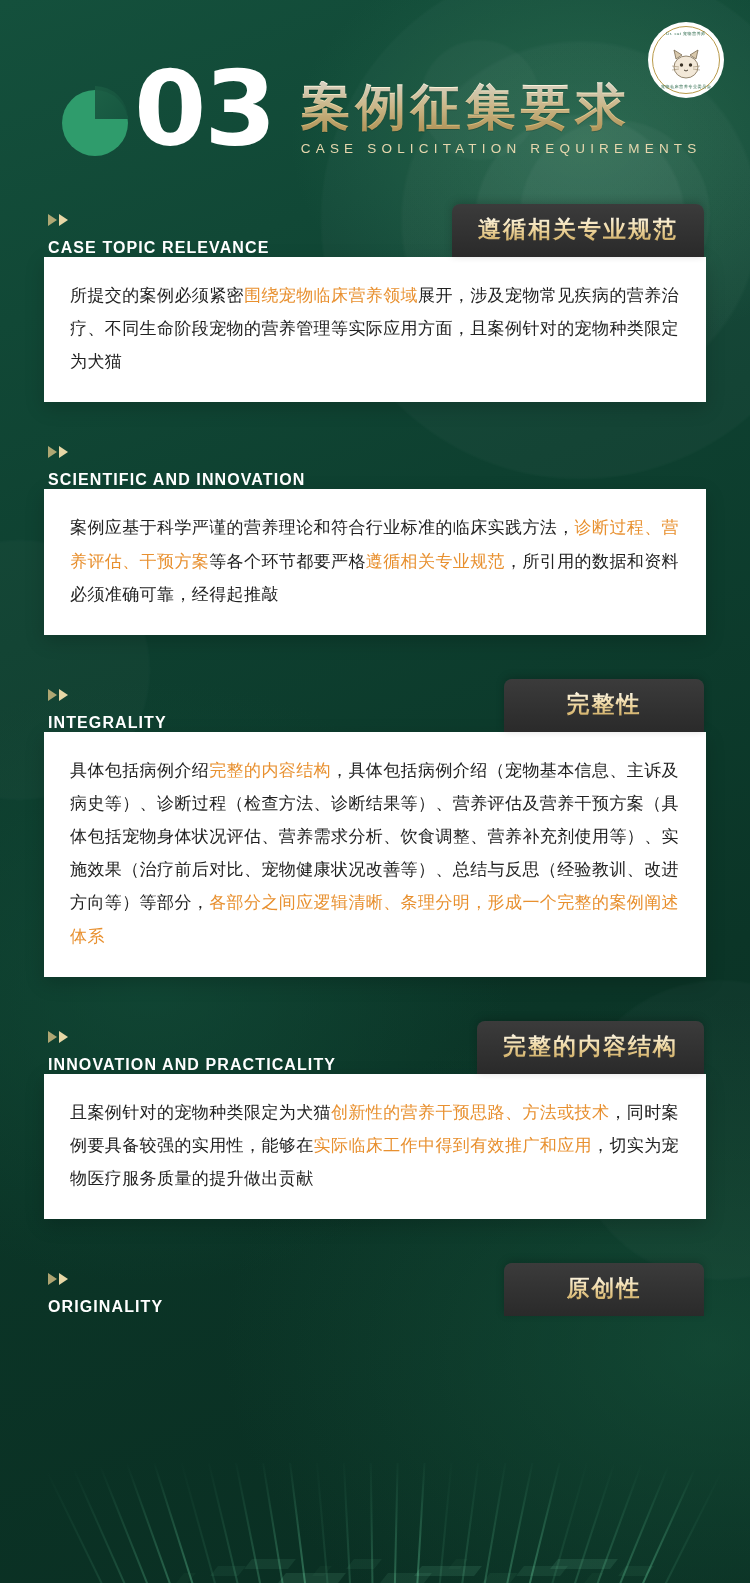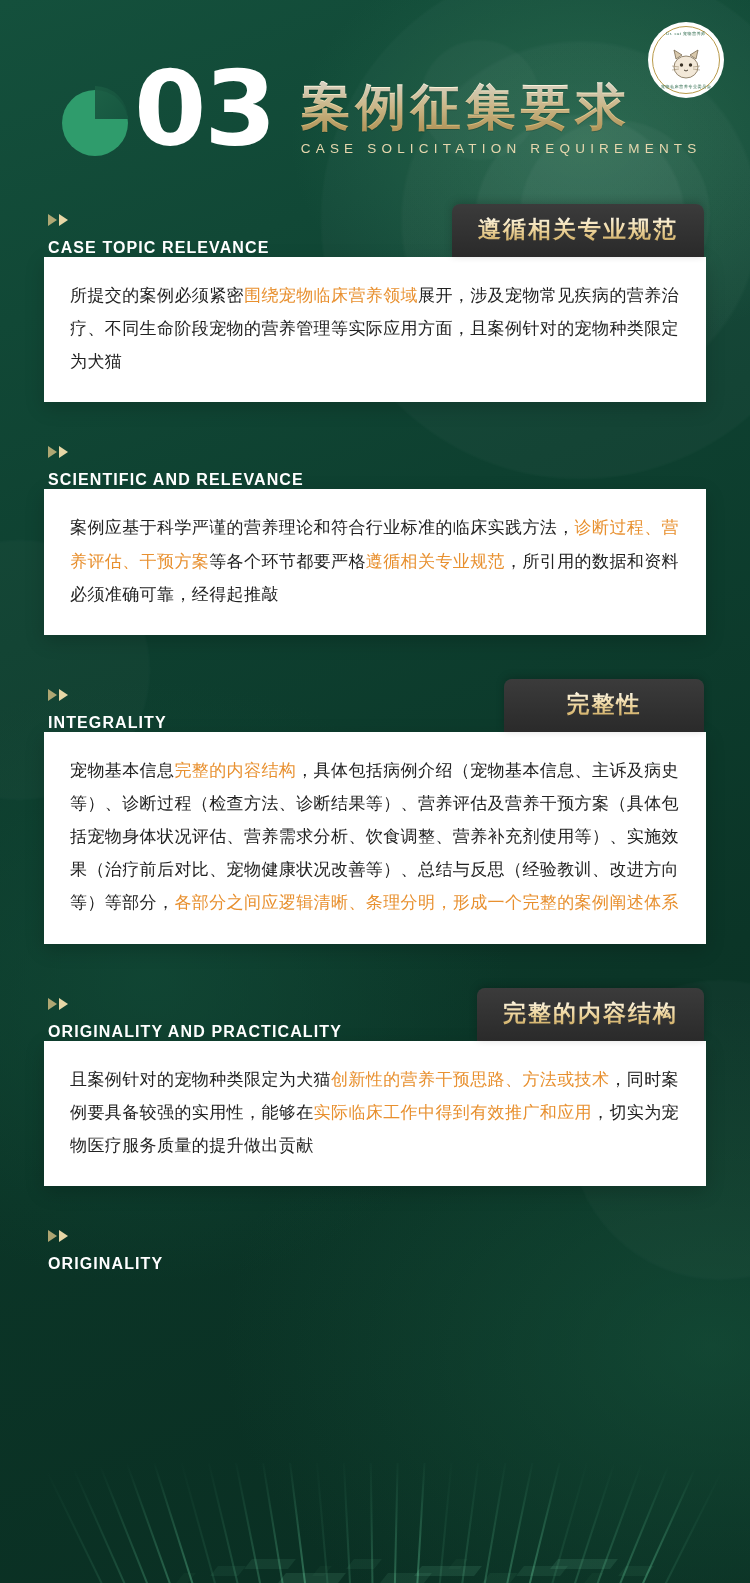--- a/index.html
+++ b/index.html
@@ -297,60 +297,61 @@
       </div>
       <div class="card"><span>所提交的案例必须紧密</span><span class="hl">围绕宠物临床营养领域</span><span>展开，涉及宠物常见疾病的营养治疗、不同生命阶段宠物的营养管理等实际应用方面，且案例针对的宠物种类限定为犬猫</span></div>
     </div>
     <div class="section">
       <div class="sec-head">
         <div class="sec-left">
           <div class="arrows">
             <i class="arrow dim"></i>
             <i class="arrow"></i>
           </div>
-          <div class="sec-en">SCIENTIFIC AND RELEVANCE</div>
+          <div class="sec-en">SCIENTIFIC AND INNOVATION</div>
         </div>
       </div>
       <div class="card"><span>案例应基于科学严谨的营养理论和符合行业标准的临床实践方法，</span><span class="hl">诊断过程、营养评估、干预方案</span><span>等各个环节都要严格</span><span class="hl">遵循相关专业规范</span><span>，所引用的数据和资料必须准确可靠，经得起推敲</span></div>
     </div>
     <div class="section">
       <div class="sec-head">
         <div class="sec-left">
           <div class="arrows">
             <i class="arrow dim"></i>
             <i class="arrow"></i>
           </div>
           <div class="sec-en">INTEGRALITY</div>
         </div>
         <div class="label-chip"><span>完整性</span></div>
       </div>
-      <div class="card"><span>宠物基本信息</span><span class="hl">完整的内容结构</span><span>，具体包括病例介绍（宠物基本信息、主诉及病史等）、诊断过程（检查方法、诊断结果等）、营养评估及营养干预方案（具体包括宠物身体状况评估、营养需求分析、饮食调整、营养补充剂使用等）、实施效果（治疗前后对比、宠物健康状况改善等）、总结与反思（经验教训、改进方向等）等部分，</span><span class="hl">各部分之间应逻辑清晰、条理分明，形成一个完整的案例阐述体系</span></div>
-    </div>
-    <div class="section">
-      <div class="sec-head">
-        <div class="sec-left">
-          <div class="arrows">
-            <i class="arrow dim"></i>
-            <i class="arrow"></i>
-          </div>
-          <div class="sec-en">ORIGINALITY AND PRACTICALITY</div>
+      <div class="card"><span>具体包括病例介绍</span><span class="hl">完整的内容结构</span><span>，具体包括病例介绍（宠物基本信息、主诉及病史等）、诊断过程（检查方法、诊断结果等）、营养评估及营养干预方案（具体包括宠物身体状况评估、营养需求分析、饮食调整、营养补充剂使用等）、实施效果（治疗前后对比、宠物健康状况改善等）、总结与反思（经验教训、改进方向等）等部分，</span><span class="hl">各部分之间应逻辑清晰、条理分明，形成一个完整的案例阐述体系</span></div>
+    </div>
+    <div class="section">
+      <div class="sec-head">
+        <div class="sec-left">
+          <div class="arrows">
+            <i class="arrow dim"></i>
+            <i class="arrow"></i>
+          </div>
+          <div class="sec-en">INNOVATION AND PRACTICALITY</div>
         </div>
         <div class="label-chip"><span>完整的内容结构</span></div>
       </div>
       <div class="card"><span>且案例针对的宠物种类限定为犬猫</span><span class="hl">创新性的营养干预思路、方法或技术</span><span>，同时案例要具备较强的实用性，能够在</span><span class="hl">实际临床工作中得到有效推广和应用</span><span>，切实为宠物医疗服务质量的提升做出贡献</span></div>
     </div>
     <div class="section">
       <div class="sec-head">
         <div class="sec-left">
           <div class="arrows">
             <i class="arrow dim"></i>
             <i class="arrow"></i>
           </div>
           <div class="sec-en">ORIGINALITY</div>
         </div>
+        <div class="label-chip"><span>原创性</span></div>
       </div>
     </div>
   </div>
 
 <div class="bottom-deco" id="bottom-deco">
     <div class="ray" style="left: 120px; transform: rotate(-26deg); opacity: 0.25;"></div>
     <div class="ray" style="left: 141px; transform: rotate(-23.9deg); opacity: 0.37;"></div>
     <div class="ray" style="left: 162px; transform: rotate(-21.8deg); opacity: 0.49;"></div>
     <div class="ray" style="left: 183px; transform: rotate(-19.7deg); opacity: 0.61;"></div>
     <div class="ray" style="left: 204px; transform: rotate(-17.6deg); opacity: 0.73;"></div>

